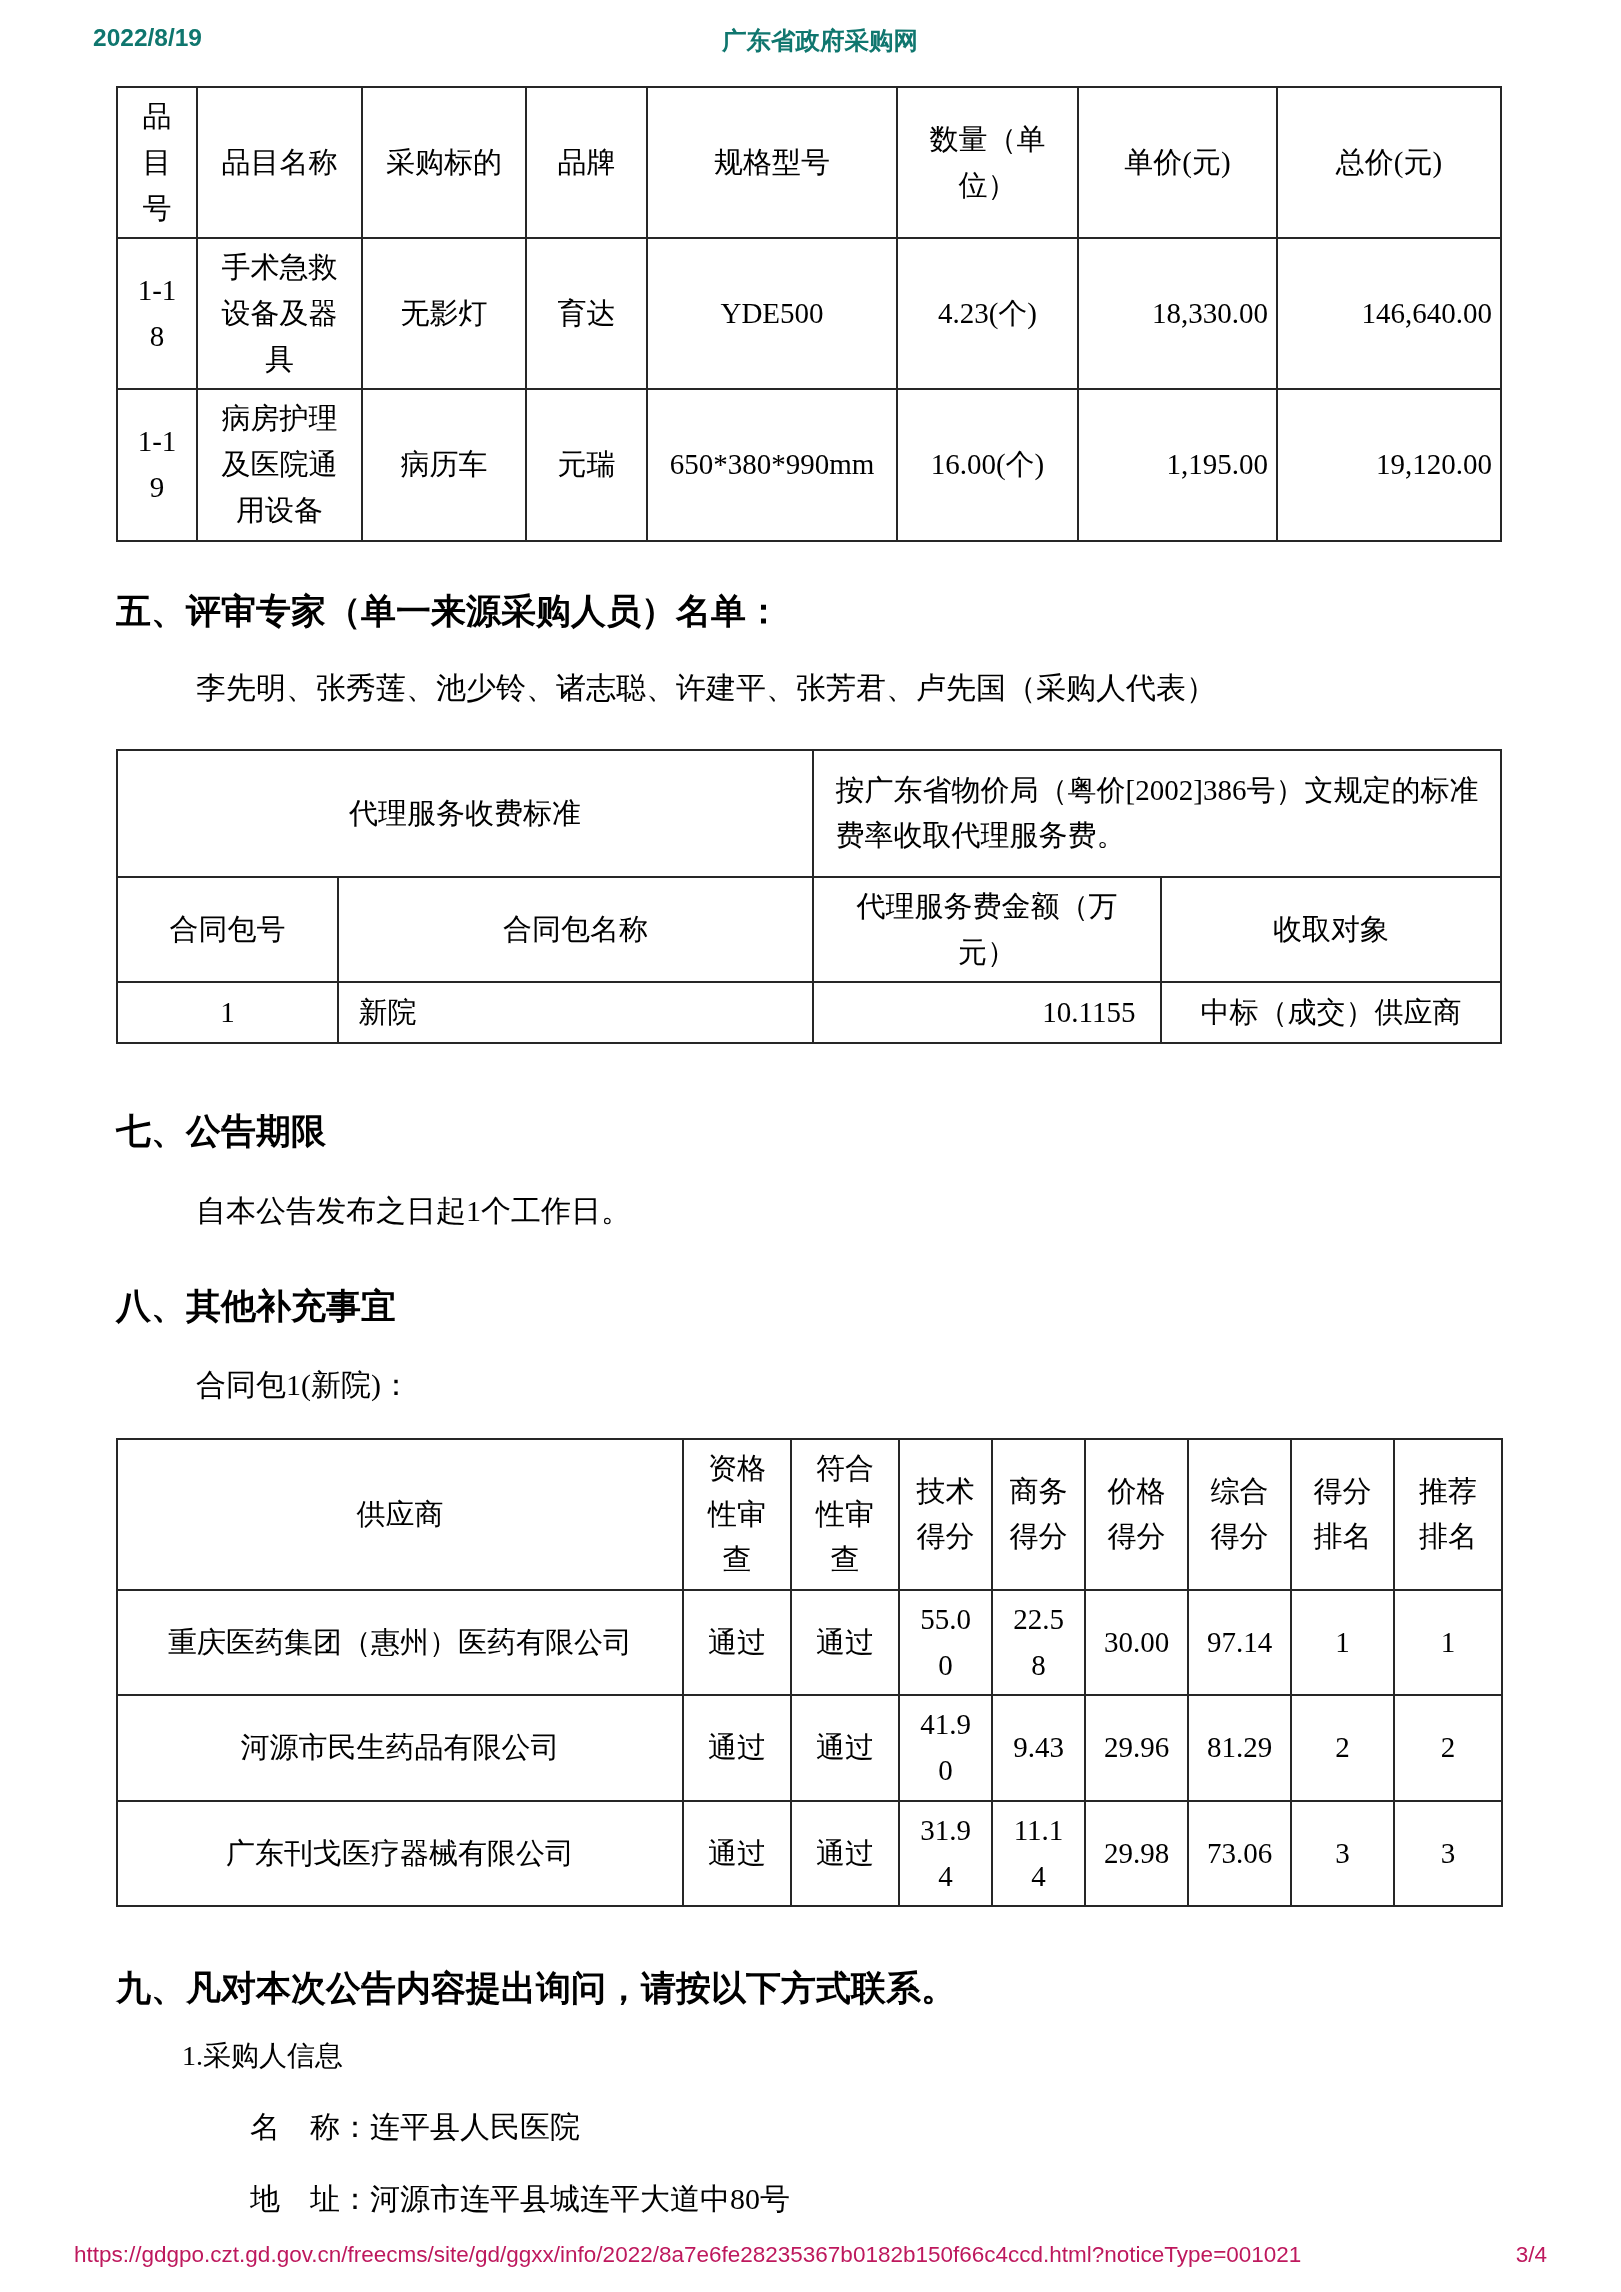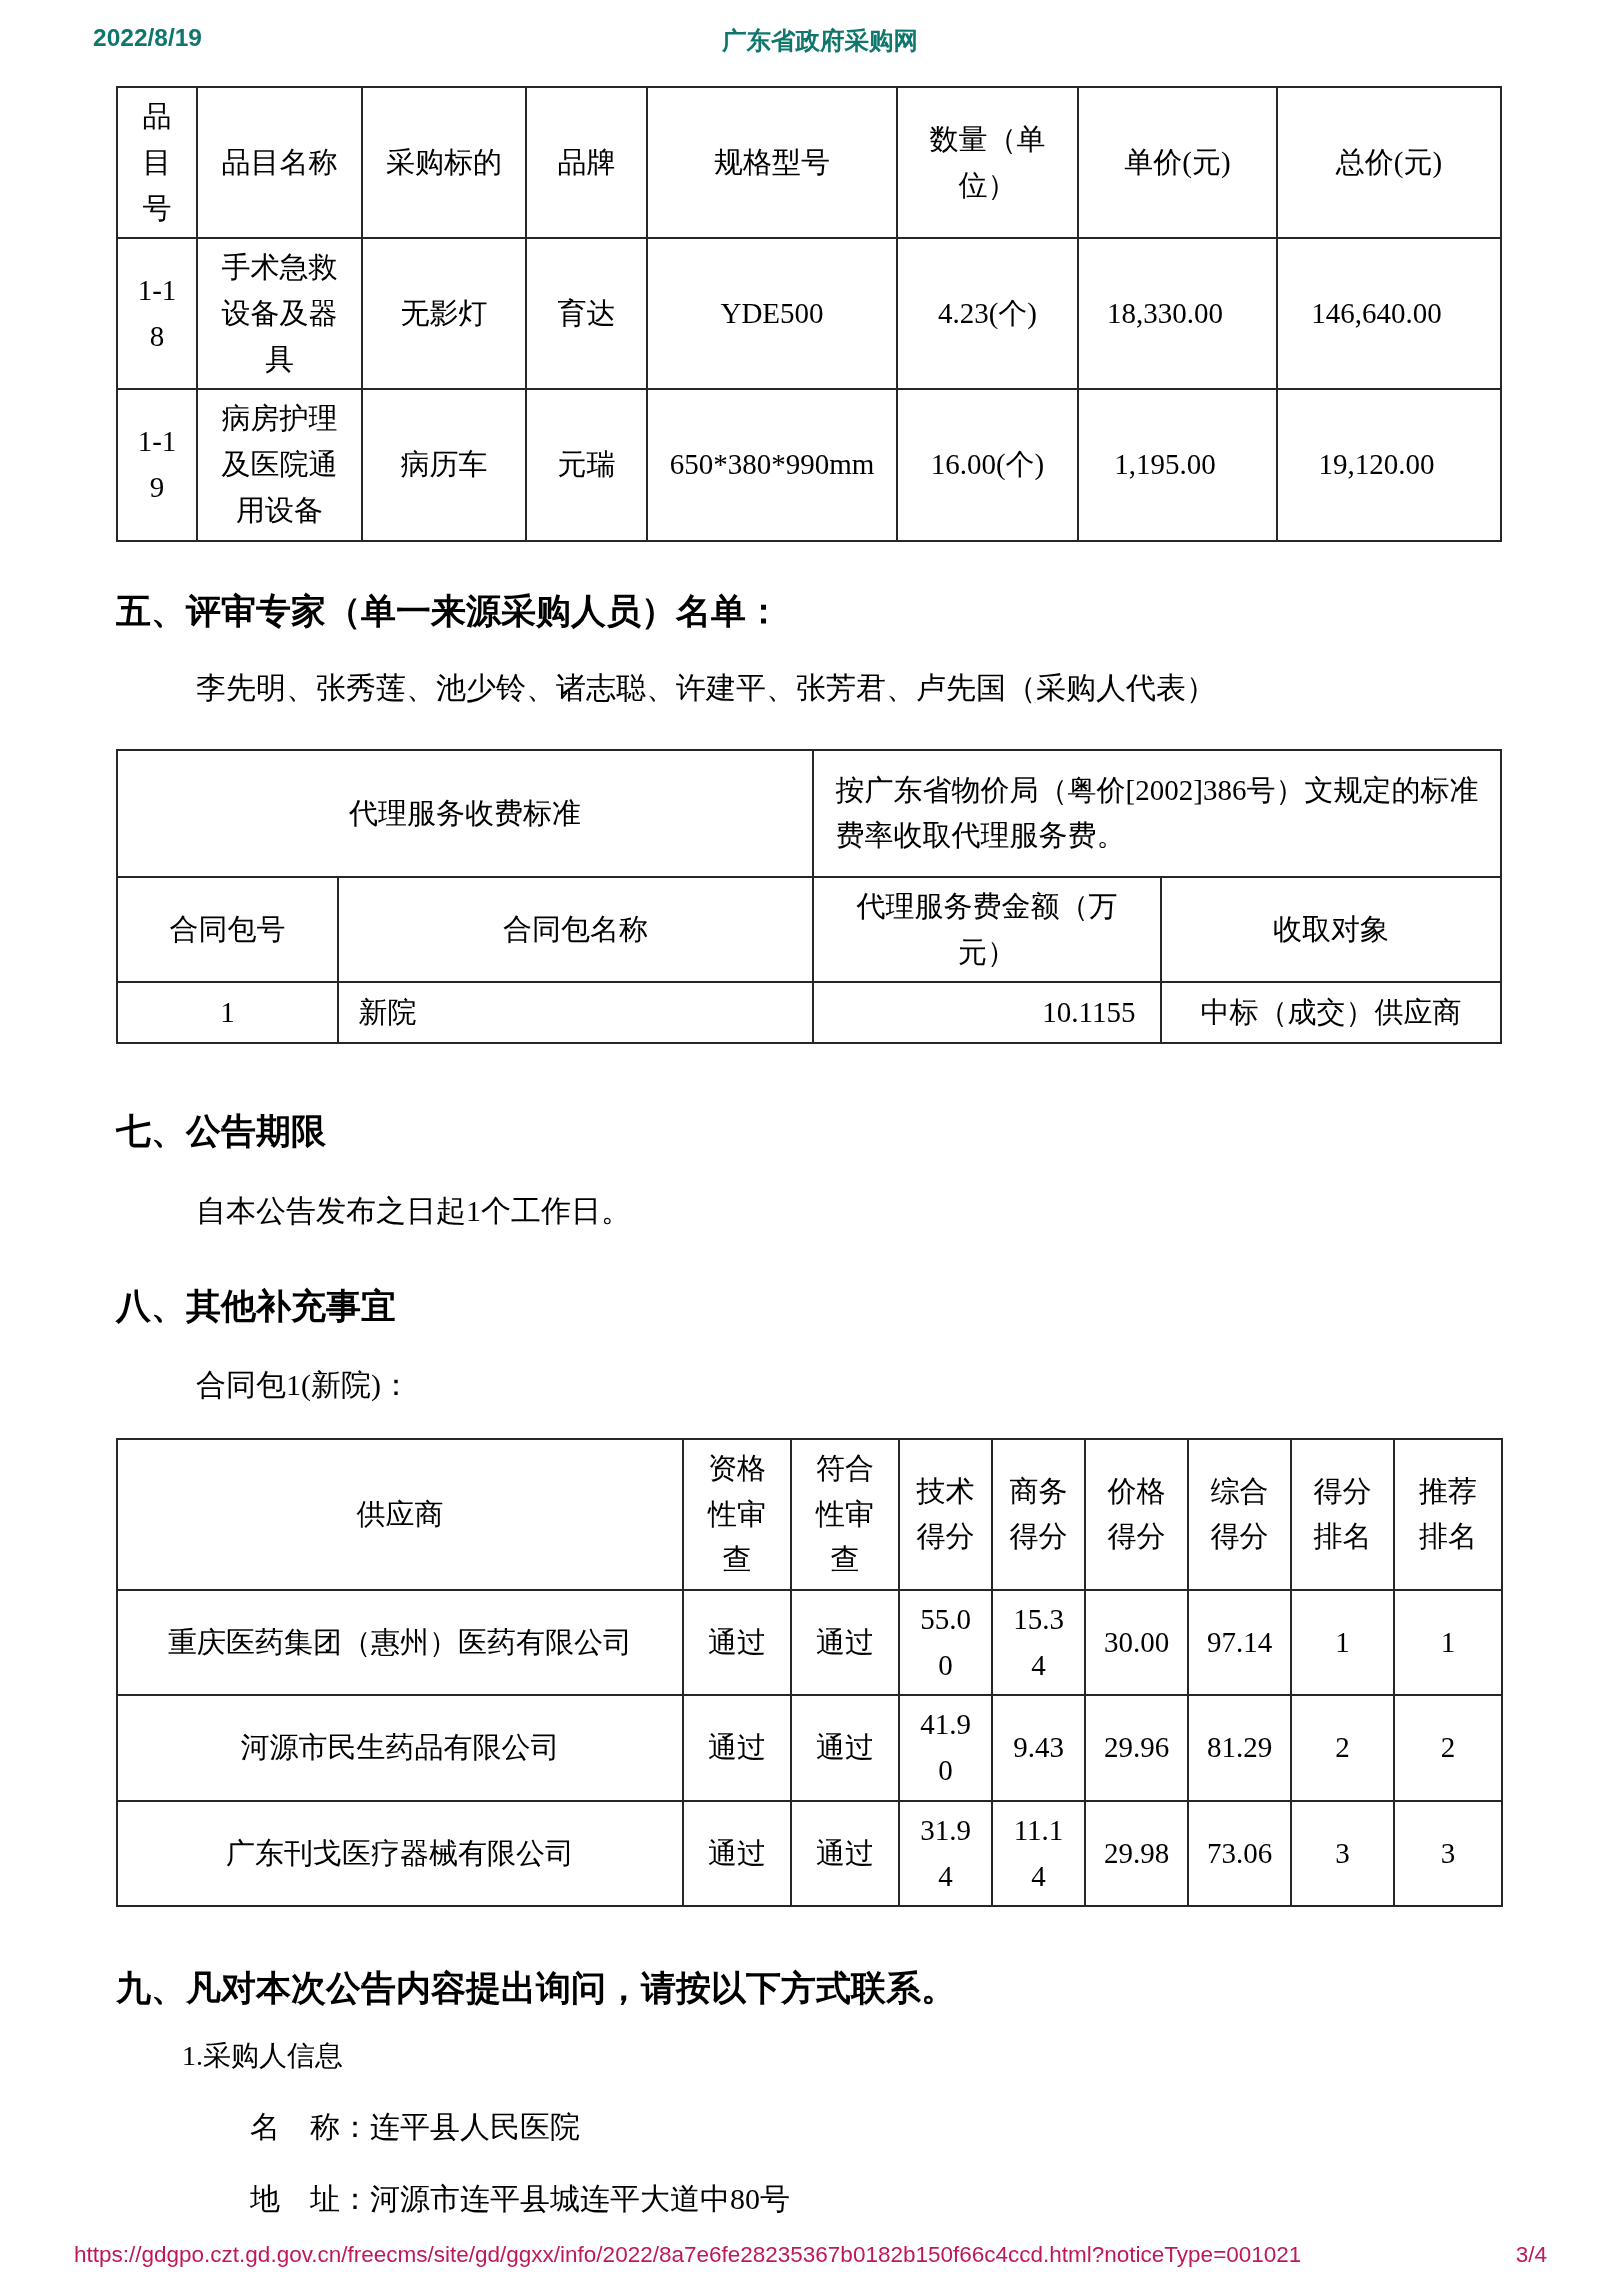--- a/index.html
+++ b/index.html
@@ -41,21 +41,21 @@
     padding:5.9px 11.8px;
     overflow:hidden;
   }
 
   
   .t1 .hrow td { height:131px; }
   .t1 .drow1 td { height:143px; }
   .t1 .drow2 td { height:134px; }
   .t1 td.c-no { padding:5.9px 14.7px; word-break:break-all; }
   .t1 td.c-name { padding:5.9px 19.6px; }
-  .t1 td.num { text-align:center; padding-right:37px; }
+  .t1 td.num { text-align:right; padding-right:8px; }
 
   
   .t2 { margin-top:42px; }
   .t2 .r1 td { height:127px; }
   .t2 .r2 td { height:98px; }
   .t2 .r3 td { height:61px; }
   .t2 td.standard-value { text-align:left; padding:5.9px 21.6px; }
   .t2 td.pkg-name { text-align:left; padding-left:19.6px; }
   .t2 td.fee-val { text-align:right; padding-right:24.5px; }
   .t2 td.fee-head { padding:5.9px 24.5px; }
@@ -198,21 +198,21 @@
         <td class="mid">价格得分</td>
         <td class="mid">综合得分</td>
         <td class="mid">得分排名</td>
         <td class="check">推荐排名</td>
       </tr>
       <tr class="drow">
         <td>重庆医药集团（惠州）医药有限公司</td>
         <td class="check">通过</td>
         <td class="check">通过</td>
         <td class="narrow">55.00</td>
-        <td class="narrow">15.34</td>
+        <td class="narrow">22.58</td>
         <td class="mid">30.00</td>
         <td class="mid">97.14</td>
         <td class="mid">1</td>
         <td class="check">1</td>
       </tr>
       <tr class="drow">
         <td>河源市民生药品有限公司</td>
         <td class="check">通过</td>
         <td class="check">通过</td>
         <td class="narrow">41.90</td>

